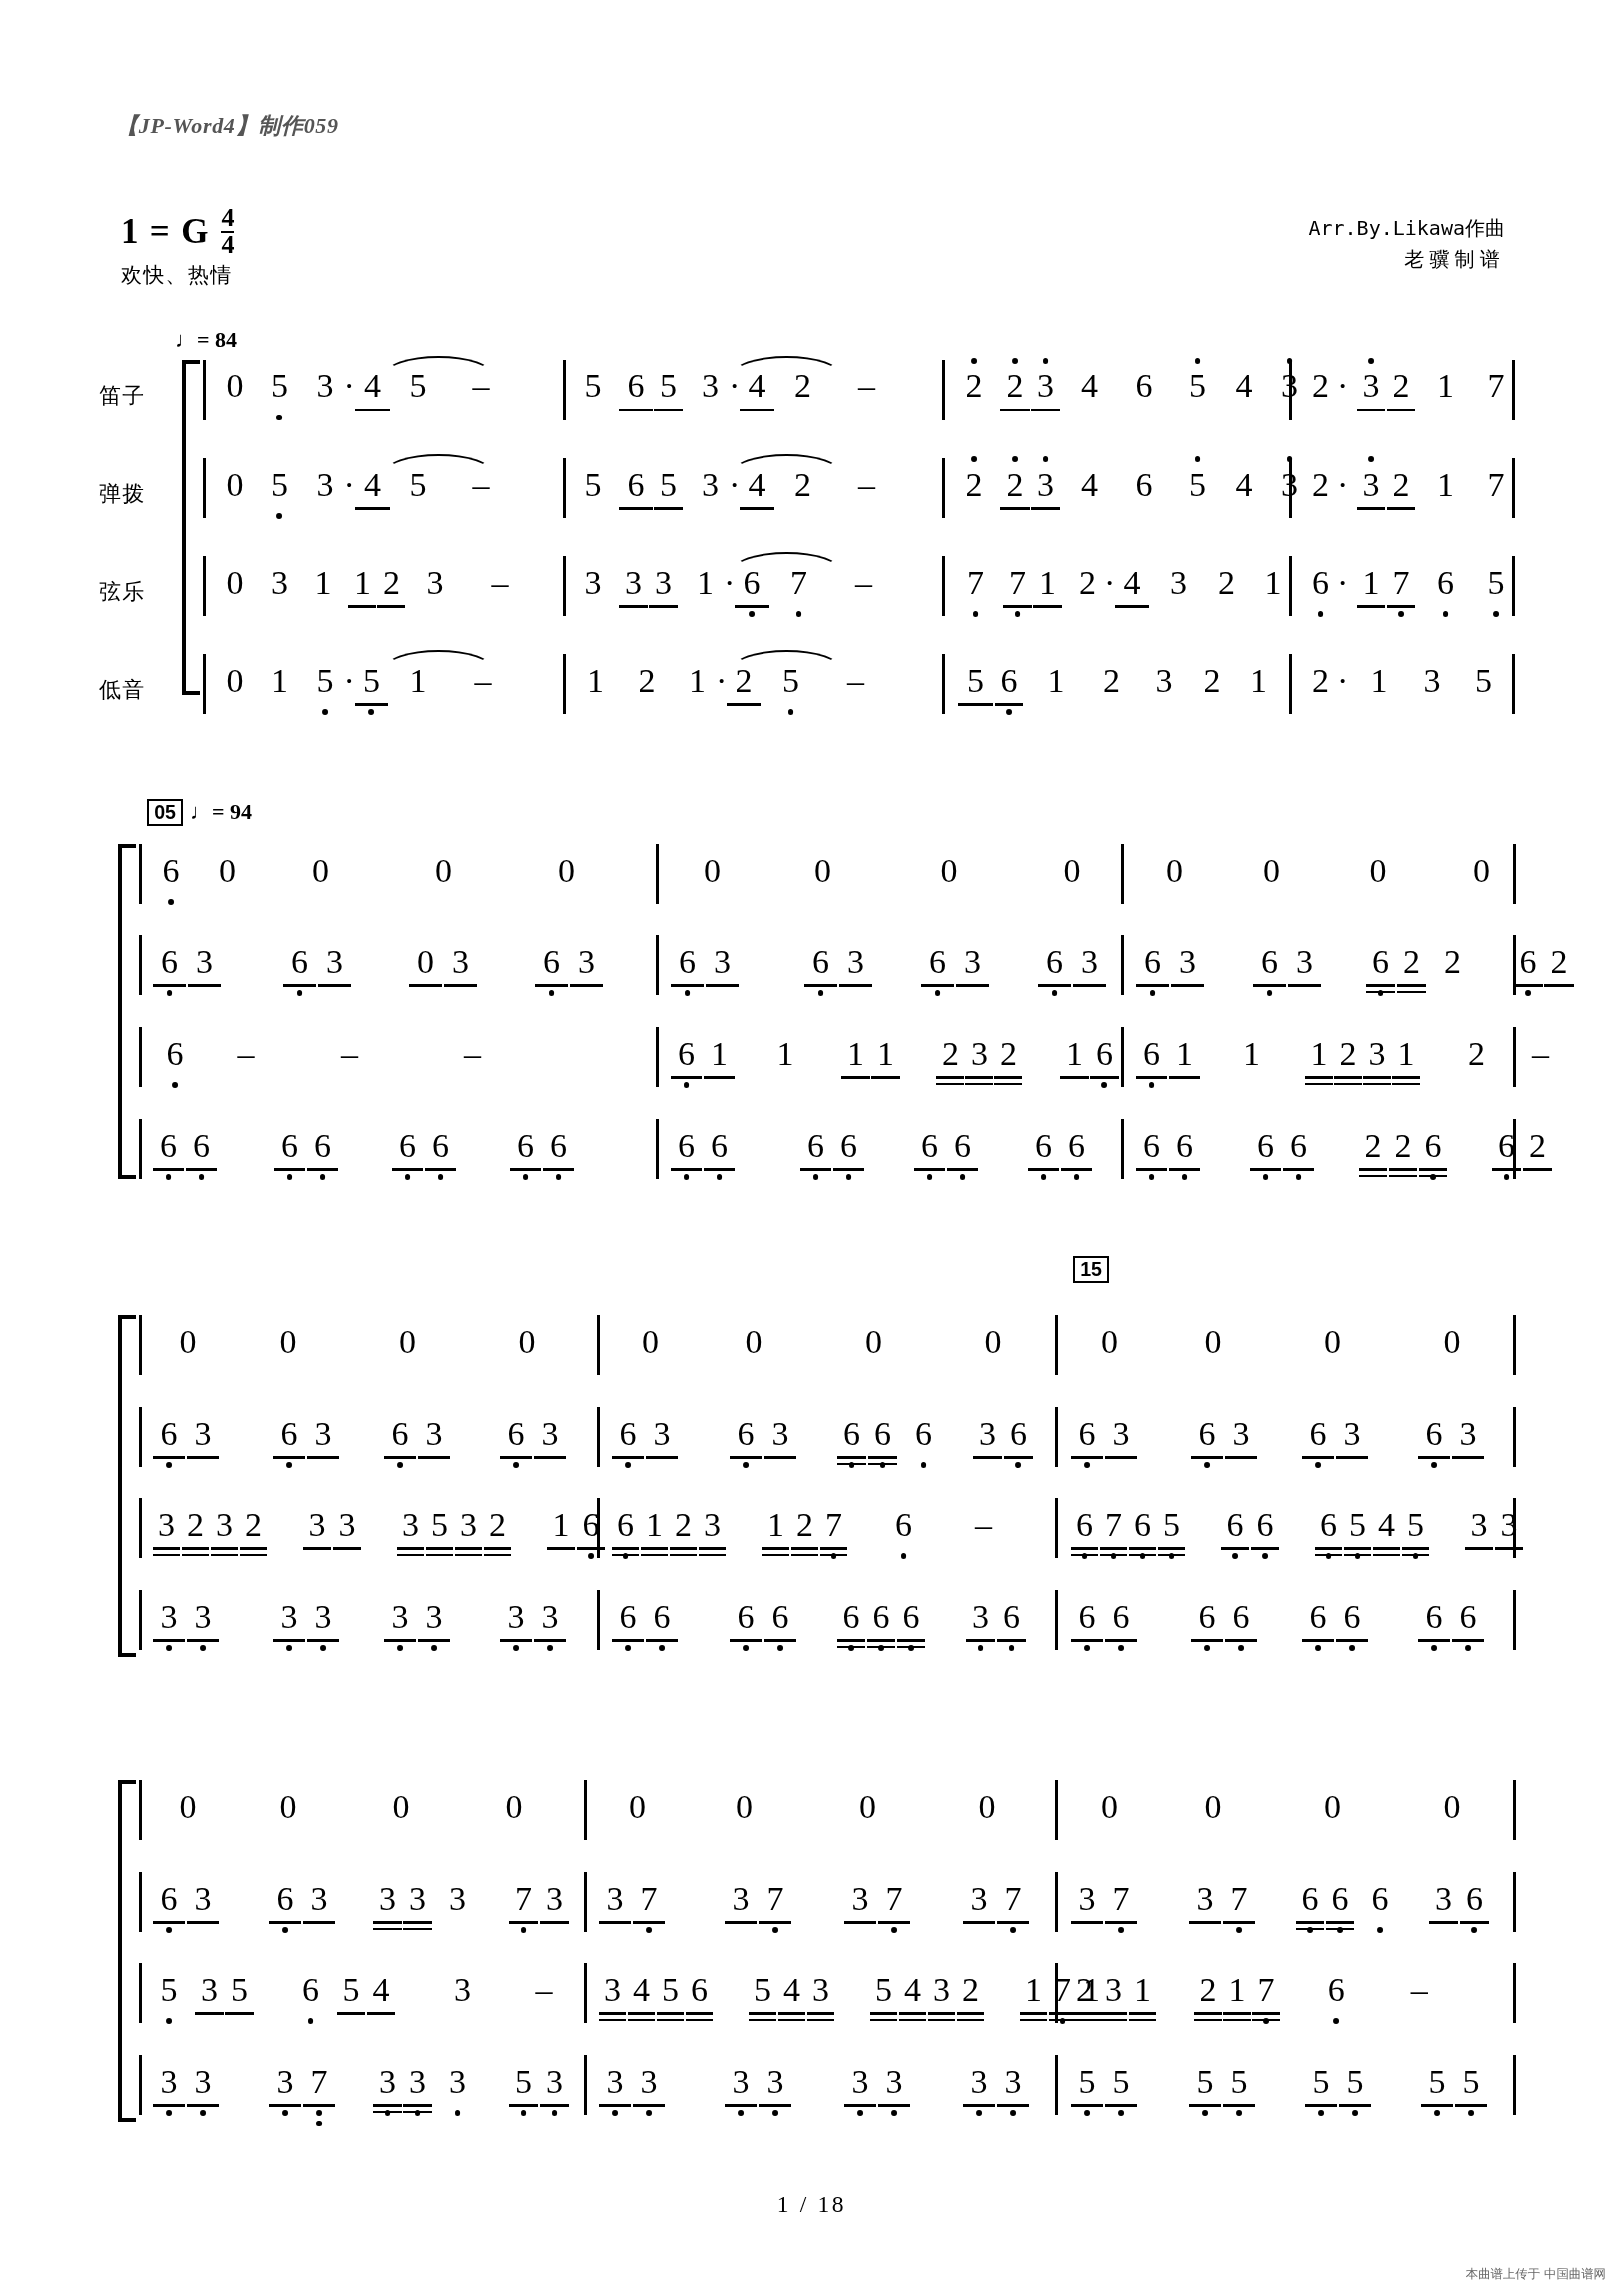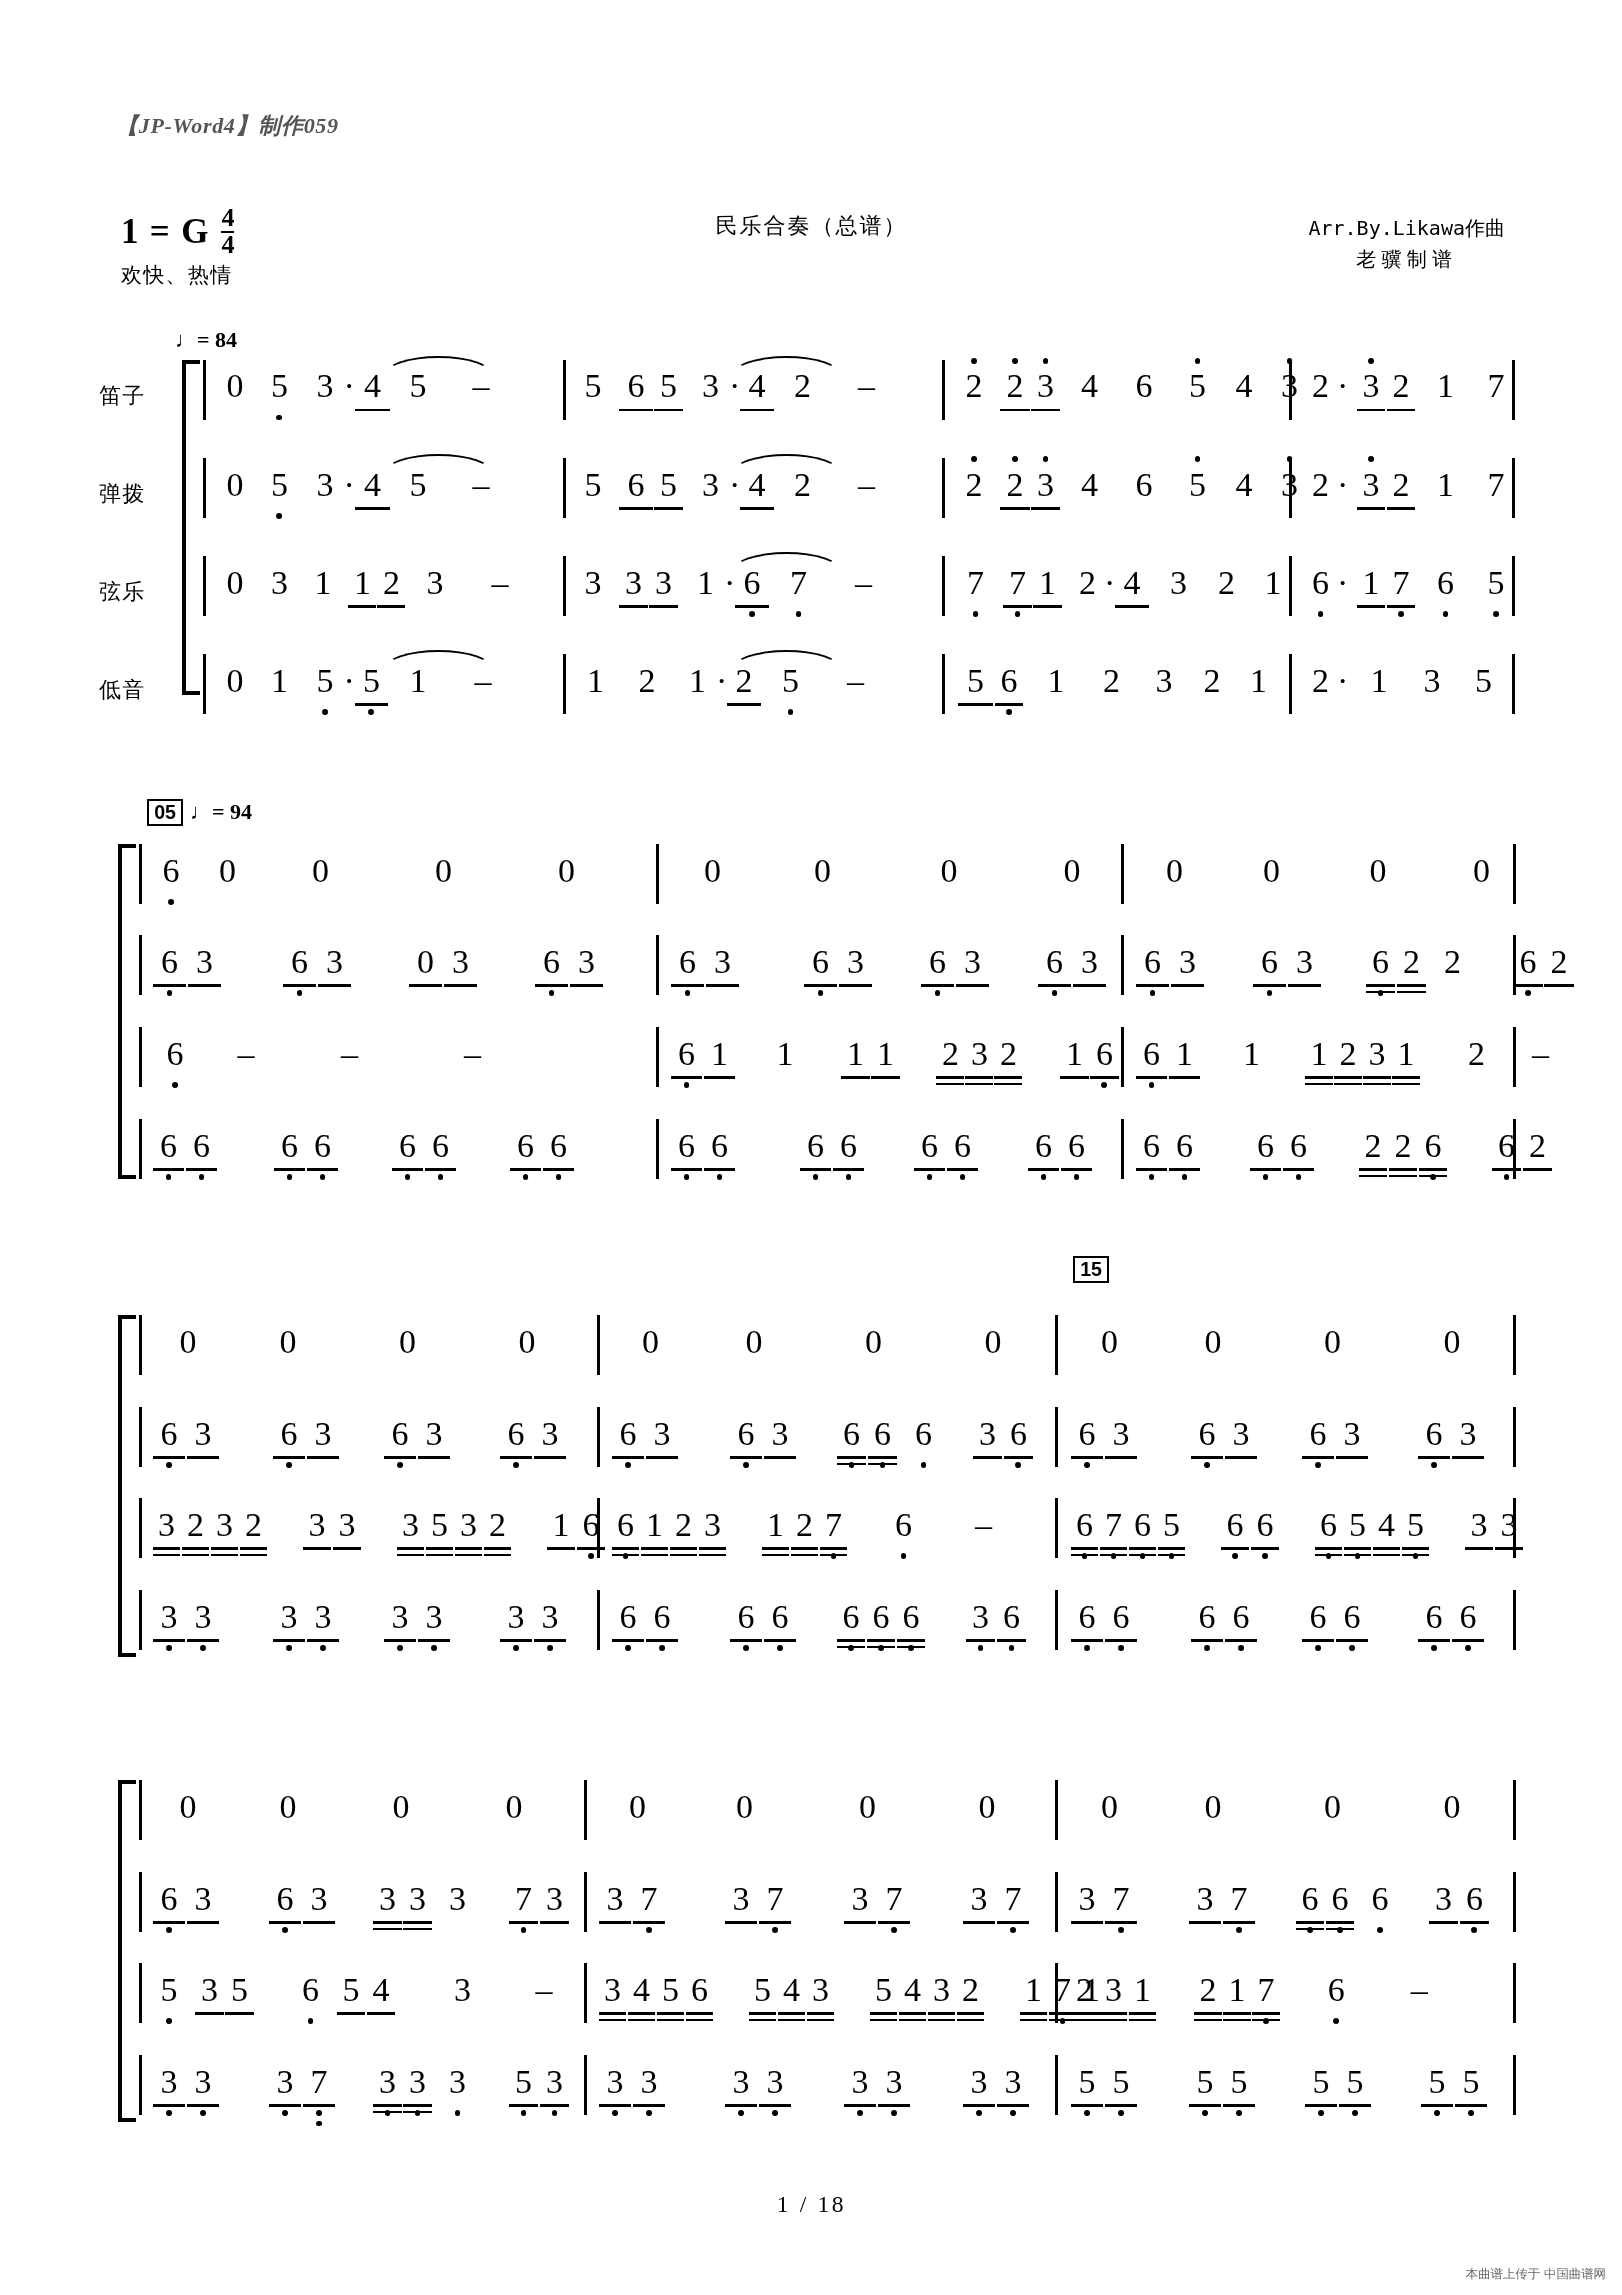--- a/index.html
+++ b/index.html
@@ -80,21 +80,21 @@
   .mood {
     margin-top: 3.9px;
     font-family: "DejaVu Sans", sans-serif;
     font-size: 21px;
     letter-spacing: 1.3px;
   }
   .credits {
     position: absolute;
     right: 118px;
     top: 213px;
-    text-align: center;
+    text-align: right;
     font-family: "DejaVu Sans Mono", monospace;
     font-size: 20px;
     line-height: 1.55;
   }
   .credits .line2 { letter-spacing: 5.2px; font-family: "DejaVu Sans", sans-serif; }
 
   
   .system {
     position: absolute;
     left: 0;
@@ -242,21 +242,20 @@
     color: #666;
   }
 </style>
 </head>
 <body>
 
 <div class="page">
 
   <div class="watermark-tl">【JP-Word4】制作059</div>
 
-  <div class="subtitle">民乐合奏（总谱）</div>
 
   <div class="key-block">
     <div class="key-line">
       <span class="key-text">1 = G</span>
       <span class="meter">
         <span class="num">4</span>
         <span class="den">4</span>
       </span>
     </div>
     <div class="mood">欢快、热情</div>

